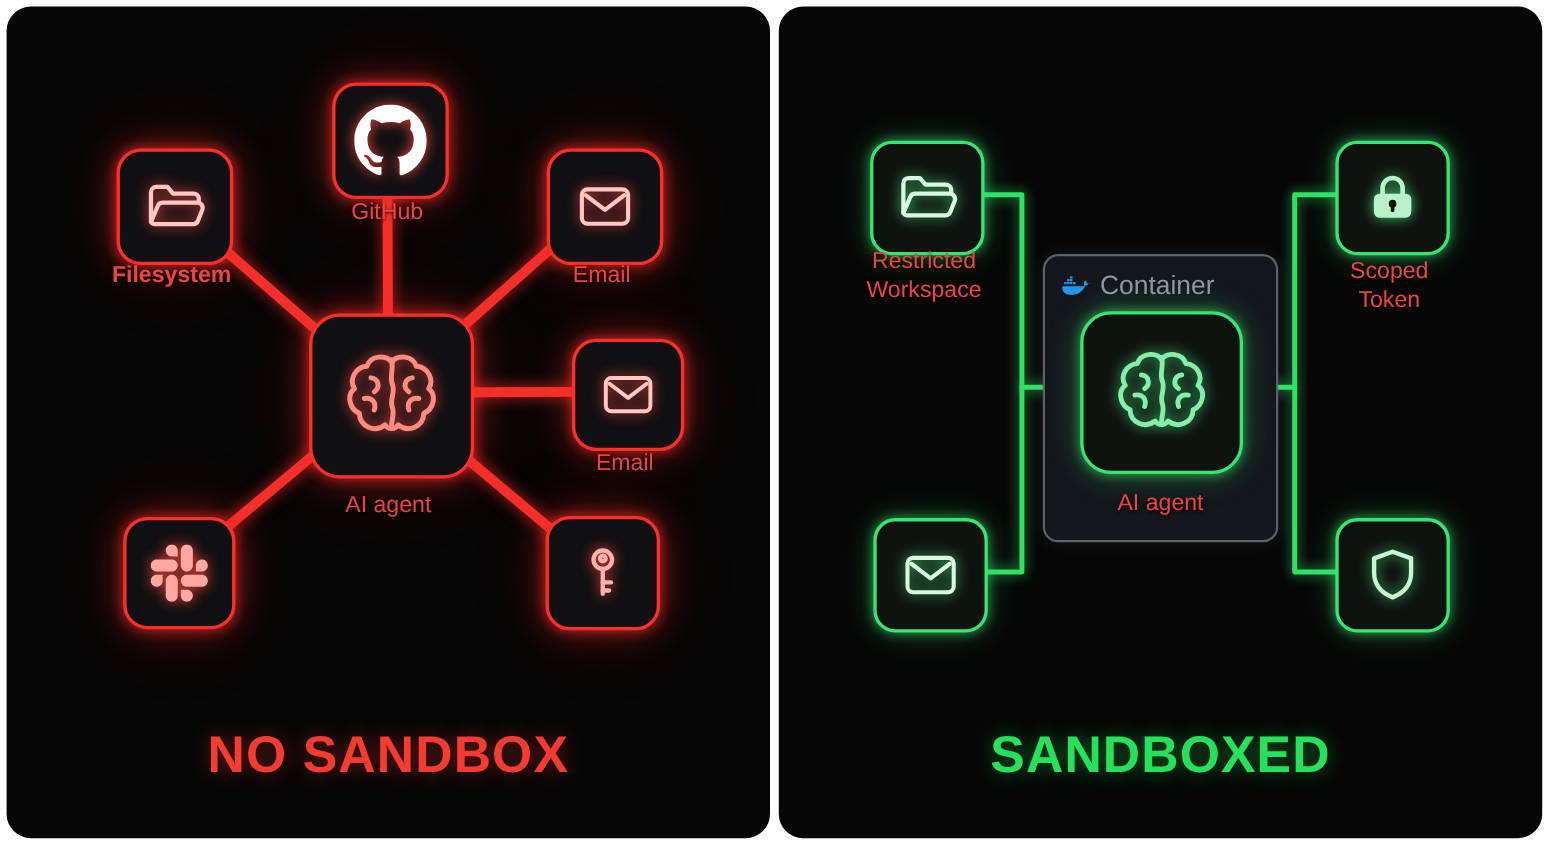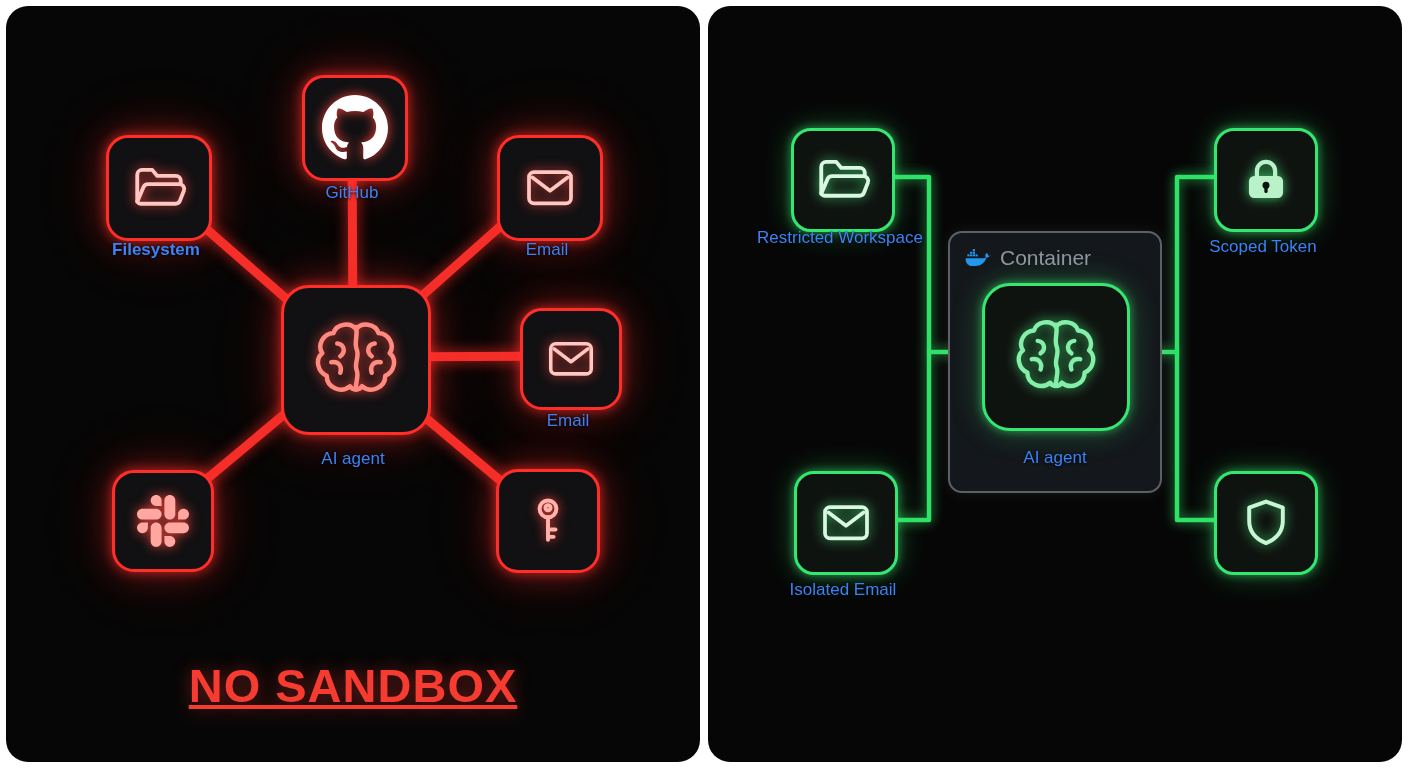--- a/index.html
+++ b/index.html
@@ -13,30 +13,30 @@
   .greenlines{filter:drop-shadow(0 0 6px rgba(52,226,106,.8));}
   .node{position:absolute;display:flex;align-items:center;justify-content:center;z-index:2;background:#111012;}
   .node.red{border:3px solid #ff2e28;border-radius:22px;
     box-shadow:0 0 12px rgba(255,46,40,.65),0 0 34px rgba(255,46,40,.38),0 0 70px rgba(255,46,40,.18);}
   .node.green{border:3px solid #35e671;border-radius:20px;background:#0f1310;
     box-shadow:0 0 10px rgba(58,230,113,.6),0 0 30px rgba(58,230,113,.32);}
   .node.big{border-radius:28px;}
   .icon{display:flex;align-items:center;justify-content:center;}
   .icon.glow-red svg{filter:drop-shadow(0 0 6px rgba(255,70,60,.9));}
   .icon.glow-green svg{filter:drop-shadow(0 0 6px rgba(70,230,120,.85));}
-  .label{position:absolute;color:#3b82f6;font-size:17px;line-height:26px;text-align:center;z-index:2;
+  .label{position:absolute;color:#ef4444;font-size:21px;line-height:26px;text-align:center;z-index:2;
          text-shadow:0 1px 3px rgba(0,0,0,.9);}
   .title{position:absolute;top:658px;width:694px;text-align:center;font-size:47px;font-weight:700;
          letter-spacing:1px;z-index:2;}
-  #title-left{left:6px;color:#f63b30;text-shadow:0 0 18px rgba(246,59,48,.45);text-decoration:underline;}
+  #title-left{left:6px;color:#f63b30;text-shadow:0 0 18px rgba(246,59,48,.45);}
   #title-right{left:708px;color:#23e35c;text-shadow:0 0 18px rgba(35,227,92,.45);}
   #container-box{position:absolute;left:948px;top:231px;width:210px;height:258px;background:#14171b;
      border:2px solid #5c6168;border-radius:14px;z-index:2;box-shadow:0 0 16px rgba(190,200,210,.10);}
   #container-header{position:absolute;left:15px;top:13px;display:flex;align-items:center;gap:8px;}
-  #container-label{color:#8f96a0;font-size:21px;}
+  #container-label{color:#8f96a0;font-size:24px;}
   #agent-right{position:absolute;left:32px;top:50px;width:142px;height:142px;}
   #agent-right-label{left:0;top:212px;width:100%;}
 </style>
 </head>
 <body>
 
 <div id="stage">
 
   <div class="panel" id="panel-left"></div>
   <div class="panel" id="panel-right"></div>
@@ -191,24 +191,24 @@
   <div class="label" style="left:1203px;top:234px;width:120px;">Scoped Token</div>
 
   <div class="node green" style="left:794px;top:471px;width:98px;height:98px;">
     <span class="icon glow-green" style="color:#d9f7e2;">
       <svg width="56" height="56" viewBox="0 0 24 24" fill="none" stroke="currentColor" stroke-width="1.6" stroke-linecap="round" stroke-linejoin="round">
         <rect x="3" y="5.2" width="18" height="13.4" rx="2.2"></rect>
         <path d="M4.5 7.5 L12 13.2 L19.5 7.5"></path>
       </svg>
     </span>
   </div>
-  <div class="label" style="left:783px;top:577px;width:120px;">Isolated Email</div>
 
   <div class="node green" style="left:1214px;top:471px;width:98px;height:98px;">
     <span class="icon glow-green" style="color:#c6f6d4;">
       <svg width="56" height="56" viewBox="0 0 24 24" fill="none" stroke="currentColor" stroke-width="1.7" stroke-linecap="round" stroke-linejoin="round">
         <path d="M12 2.8 L19.2 5.4 V11 C19.2 15.7 16.2 18.9 12 20.6 C7.8 18.9 4.8 15.7 4.8 11 V5.4 Z"></path>
       </svg>
     </span>
   </div>
 
+  <div class="title" id="title-right">SANDBOXED</div>
 
 </div>
 
 </body></html>

